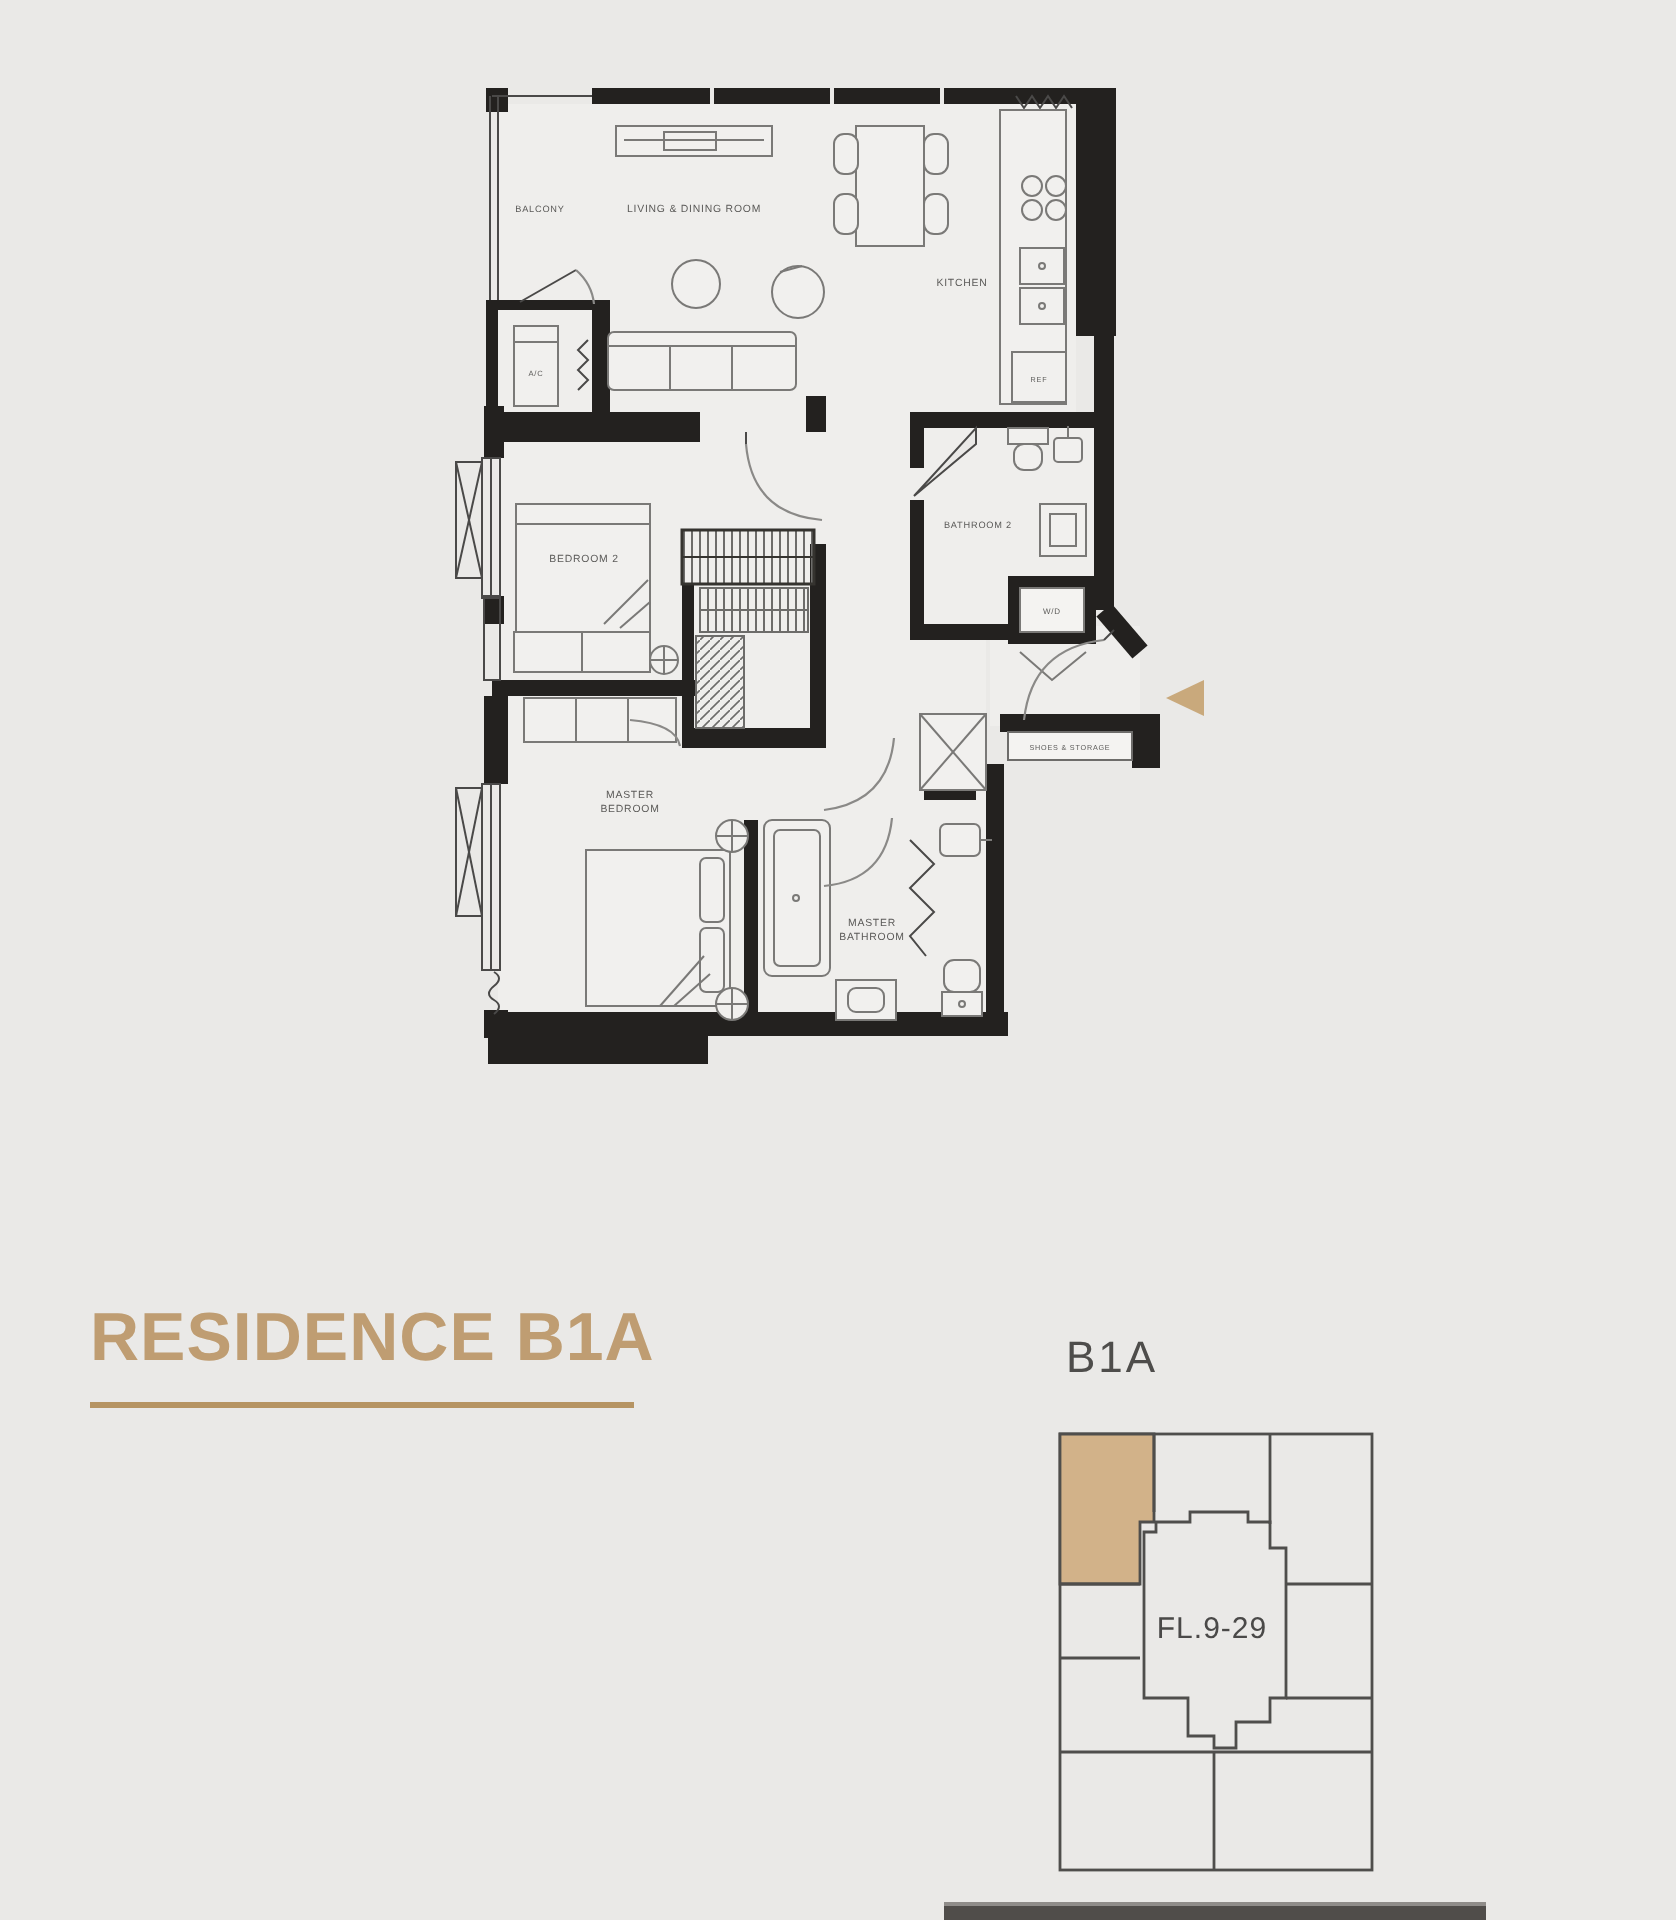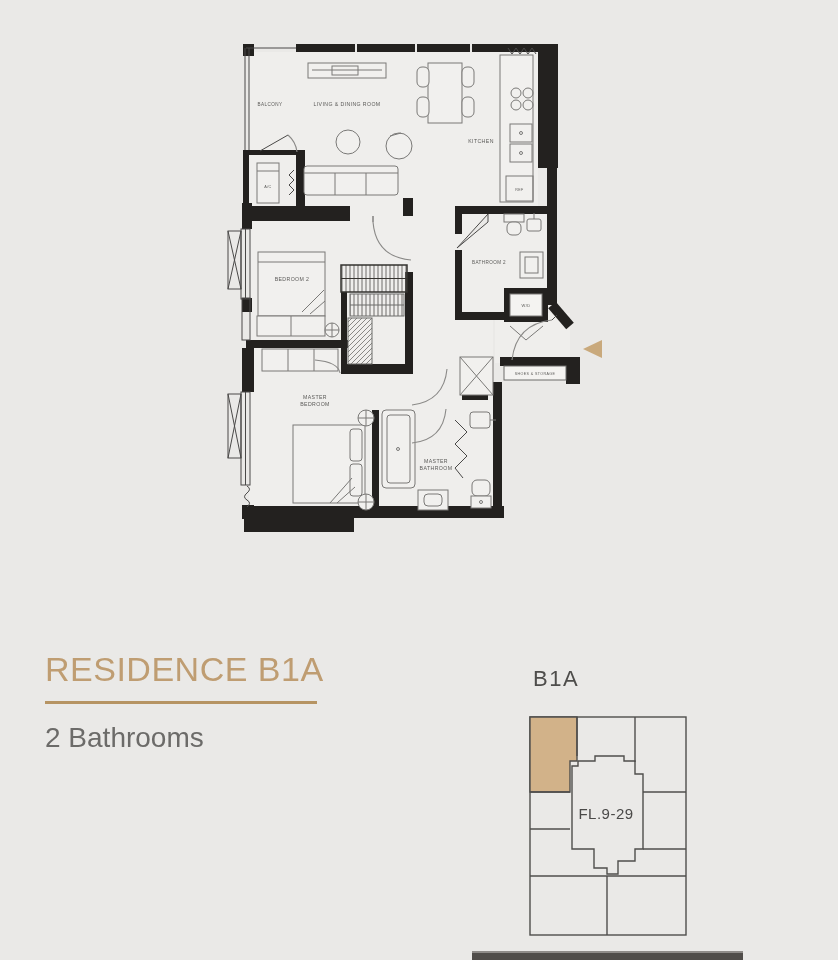--- a/index.html
+++ b/index.html
@@ -16,21 +16,21 @@
     fill:#5b5a58;letter-spacing:.4px;
   }
   .wall{fill:#23211f}
   .furn{fill:none;stroke:#7a7977;stroke-width:1}
   .furnf{fill:#f1f0ee;stroke:#7a7977;stroke-width:1}
   .thin{fill:none;stroke:#4a4948;stroke-width:1}
   .arc{fill:none;stroke:#8a8987;stroke-width:1.1}
   
   #info{left:45px;top:650px;width:420px}
   #info h1{
-    margin:0;font-size:34px;font-weight:normal;letter-spacing:.5px;
+    margin:0;font-size:34px;font-weight:bold;letter-spacing:.5px;
     color:#bf9d72;
   }
   #info .rule{width:272px;height:3px;background:#b69463;margin-top:12px}
   #info p{margin:0;color:#6c6b69;font-size:28px;line-height:1.05}
   #info .feat1{margin-top:35px}
   #info .feat2{margin-top:19px}
   #info .stat{font-weight:bold;color:#626160}
   #info .stat1{margin-top:38px}
   #info .stat2{margin-top:20px}
   #info .sep{margin:0 9px;color:#6c6b69}
@@ -260,21 +260,20 @@
       <text x="315" y="399" font-size="5.2" text-anchor="middle">MASTER</text>
       <text x="315" y="406" font-size="5.2" text-anchor="middle">BEDROOM</text>
       <text x="436" y="463" font-size="5.2" text-anchor="middle">MASTER</text>
       <text x="436" y="470" font-size="5.2" text-anchor="middle">BATHROOM</text>
     </g>
   </svg>
 
   <section id="info" class="abs">
     <h1>RESIDENCE B1A</h1>
     <div class="rule"></div>
-    <p class="feat2">2 Bathrooms</p>
   </section>
 
   <div id="kp-title" class="abs">B1A</div>
 
   <svg id="keyplan" class="abs" viewBox="0 0 158 220">
     <rect class="kline" x="1" y="1" width="156" height="218" stroke-width="1.8"></rect>
     <polygon points="1,1 48,1 48,45 41,45 41,76 1,76" fill="#d2b289" stroke="#4f4e4c" stroke-width="1.4"></polygon>
     <g>
       <path class="kline" d="M43,50 H49 V45 H66 V40 H95 V45 H106 V58 H114 V133 H106 V145 H89 V158 H78 V152 H65 V133 H43 V50 Z"></path>
       <line class="kline" x1="48" y1="1" x2="48" y2="40"></line>

